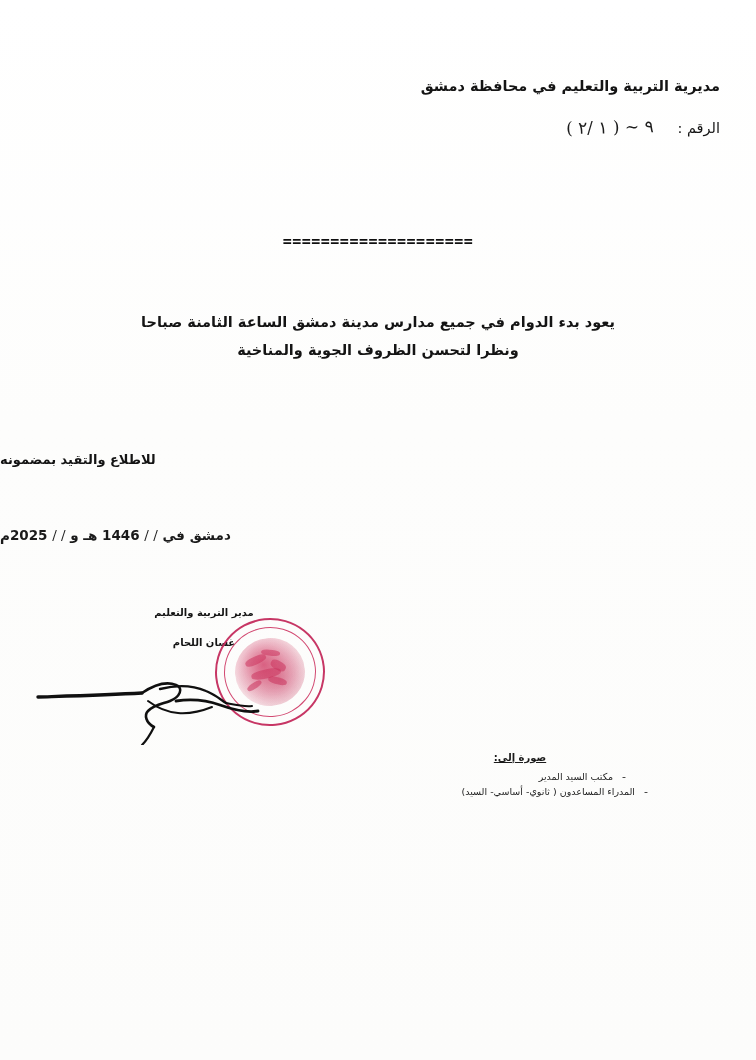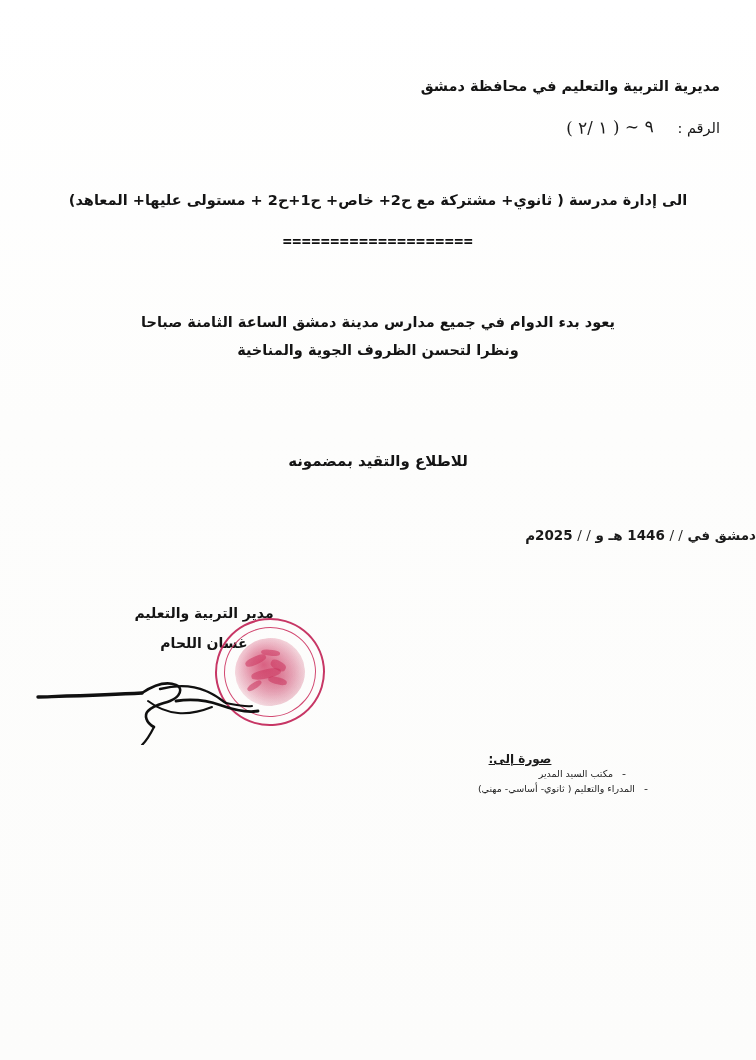--- a/index.html
+++ b/index.html
@@ -103,30 +103,30 @@
     font-size: 14.5px;
     line-height: 28px;
     white-space: nowrap;
     color: #141414;
   }
 
   #instruction-line {
     top: 452px;
     left: 0;
     right: 0;
-    text-align: center;
-    font-size: 15px;
+    text-align: left;
+    font-size: 13px;
   }
 
   
   #date-row {
     top: 527px;
     left: 0;
     right: 0;
-    text-align: right;
+    text-align: left;
     font-size: 13.5px;
     direction: rtl;
     unicode-bidi: isolate;
     white-space: nowrap;
     font-weight: bold;
   }
   #date-row .blank {
     font-family: "DejaVu Serif", "Liberation Serif", serif;
     font-weight: normal;
     letter-spacing: 1px;
@@ -136,21 +136,21 @@
   #signature-block {
     top: 598px;
     left: 104px;
     width: 200px;
     text-align: center;
   }
   #signature-block .sig-line {
     direction: rtl;
     unicode-bidi: isolate;
     font-weight: bold;
-    font-size: 14px;
+    font-size: 10px;
     line-height: 30px;
     white-space: nowrap;
     color: #141414;
   }
 
   
   #stamp {
     top: 618px;
     left: 215px;
     width: 106px;
@@ -200,24 +200,25 @@
 
   
   #cc-block {
     top: 752px;
     right: 86px;
     width: 300px;
     direction: rtl;
     text-align: right;
   }
   #cc-title {
-    font-size: 12px;
+    font-size: 10px;
     font-weight: bold;
     text-decoration: underline;
     color: #1b1b1b;
+    margin-bottom: 6px;
     display: block;
     text-align: center;
   }
   .cc-item {
     font-size: 9.5px;
     color: #1f1f1f;
     line-height: 15px;
     white-space: nowrap;
     display: flex;
     flex-direction: row;
@@ -239,21 +240,20 @@
 <div class="page">
   <div class="paper-tint"></div>
 
   <div class="abs rtl-line" id="dept-line">مديرية التربية والتعليم في محافظة دمشق</div>
 
   <div class="abs" id="number-row">
     <span id="number-label" class="rtl-line">الرقم :</span>
     <span id="number-hand" class="hand">٩ ~ ( ١ /٢ )</span>
   </div>
 
-  <div class="abs rtl-line" id="addressee-line">الى إدارة مدرسة ( ثانوي+ مشتركة مع ح2+ خاص+ ح1+ح2 + مستولى عليها+ المعاهد)</div>
 
   <div class="abs" id="divider-equals">====================</div>
 
   <div class="abs" id="body-block">
     <div class="body-line">يعود بدء الدوام في جميع مدارس مدينة دمشق الساعة الثامنة صباحا</div>
     <div class="body-line">ونظرا لتحسن الظروف الجوية والمناخية</div>
   </div>
 
   <div class="abs rtl-line" id="instruction-line">للاطلاع والتقيد بمضمونه</div>
 
@@ -296,16 +296,16 @@
   </svg>
 
   <div class="abs" id="cc-block">
     <span id="cc-title">صورة إلى:</span>
     <div class="cc-item" id="cc-item-1">
       <span class="bullet">-</span>
       <span>مكتب السيد المدير</span>
     </div>
     <div class="cc-item" id="cc-item-2">
       <span class="bullet">-</span>
-      <span>المدراء والتعليم ( ثانوي- أساسي- مهني)</span>
+      <span>المدراء المساعدون ( ثانوي- أساسي- السيد)</span>
     </div>
   </div>
 </div>
 
 </body></html>

